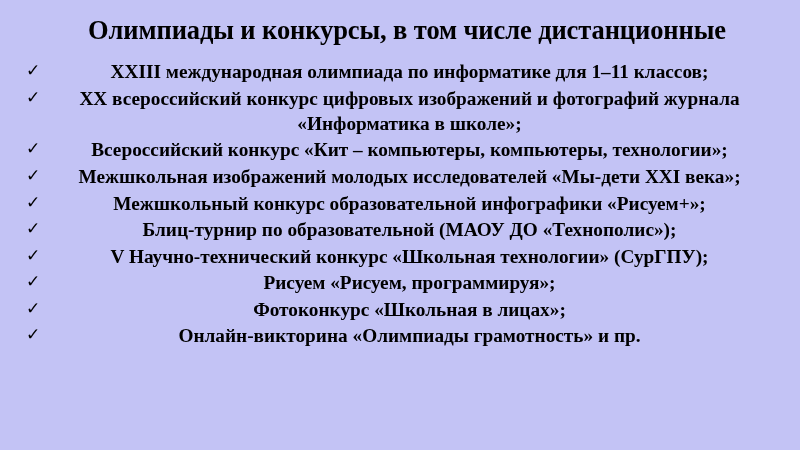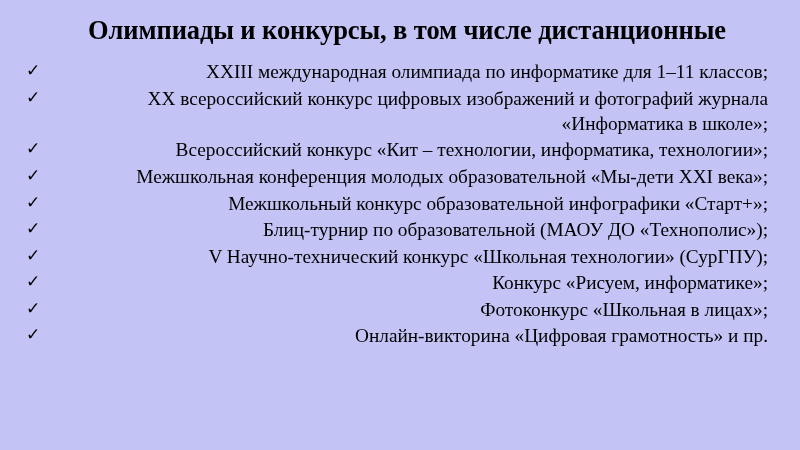--- a/index.html
+++ b/index.html
@@ -49,64 +49,65 @@
     width: 20px;
     margin-right: 5px;
     font-size: 17px;
     line-height: 1.35;
     color: #000000;
     font-family: "DejaVu Sans", sans-serif;
     text-align: left;
   }
   .bullet-text {
     flex: 1 1 auto;
-    text-align: right;
+    text-align: center;
     padding-right: 6px;
+    font-weight: bold;
   }
 </style>
 </head>
 <body>
 
 <div class="slide">
   <div class="slide-title">Олимпиады и конкурсы, в том числе дистанционные</div>
   <ul class="bullet-list">
     <li class="bullet-item">
       <span class="check-icon">✓</span>
       <span class="bullet-text">XXIII международная олимпиада по информатике для 1–11 классов;</span>
     </li>
     <li class="bullet-item">
       <span class="check-icon">✓</span>
       <span class="bullet-text">XX всероссийский конкурс цифровых изображений и фотографий журнала «Информатика в школе»;</span>
     </li>
     <li class="bullet-item">
       <span class="check-icon">✓</span>
-      <span class="bullet-text">Всероссийский конкурс «Кит – технологии, информатика, технологии»;</span>
+      <span class="bullet-text">Всероссийский конкурс «Кит – компьютеры, компьютеры, технологии»;</span>
     </li>
     <li class="bullet-item">
       <span class="check-icon">✓</span>
-      <span class="bullet-text">Межшкольная конференция молодых образовательной «Мы-дети XXI века»;</span>
+      <span class="bullet-text">Межшкольная изображений молодых исследователей «Мы-дети XXI века»;</span>
     </li>
     <li class="bullet-item">
       <span class="check-icon">✓</span>
-      <span class="bullet-text">Межшкольный конкурс образовательной инфографики «Старт+»;</span>
+      <span class="bullet-text">Межшкольный конкурс образовательной инфографики «Рисуем+»;</span>
     </li>
     <li class="bullet-item">
       <span class="check-icon">✓</span>
       <span class="bullet-text">Блиц-турнир по образовательной (МАОУ ДО «Технополис»);</span>
     </li>
     <li class="bullet-item">
       <span class="check-icon">✓</span>
       <span class="bullet-text">V Научно-технический конкурс «Школьная технологии» (СурГПУ);</span>
     </li>
     <li class="bullet-item">
       <span class="check-icon">✓</span>
-      <span class="bullet-text">Конкурс «Рисуем, информатике»;</span>
+      <span class="bullet-text">Рисуем «Рисуем, программируя»;</span>
     </li>
     <li class="bullet-item">
       <span class="check-icon">✓</span>
       <span class="bullet-text">Фотоконкурс «Школьная в лицах»;</span>
     </li>
     <li class="bullet-item">
       <span class="check-icon">✓</span>
-      <span class="bullet-text">Онлайн-викторина «Цифровая грамотность» и пр.</span>
+      <span class="bullet-text">Онлайн-викторина «Олимпиады грамотность» и пр.</span>
     </li>
   </ul>
 </div>
 
 </body></html>

